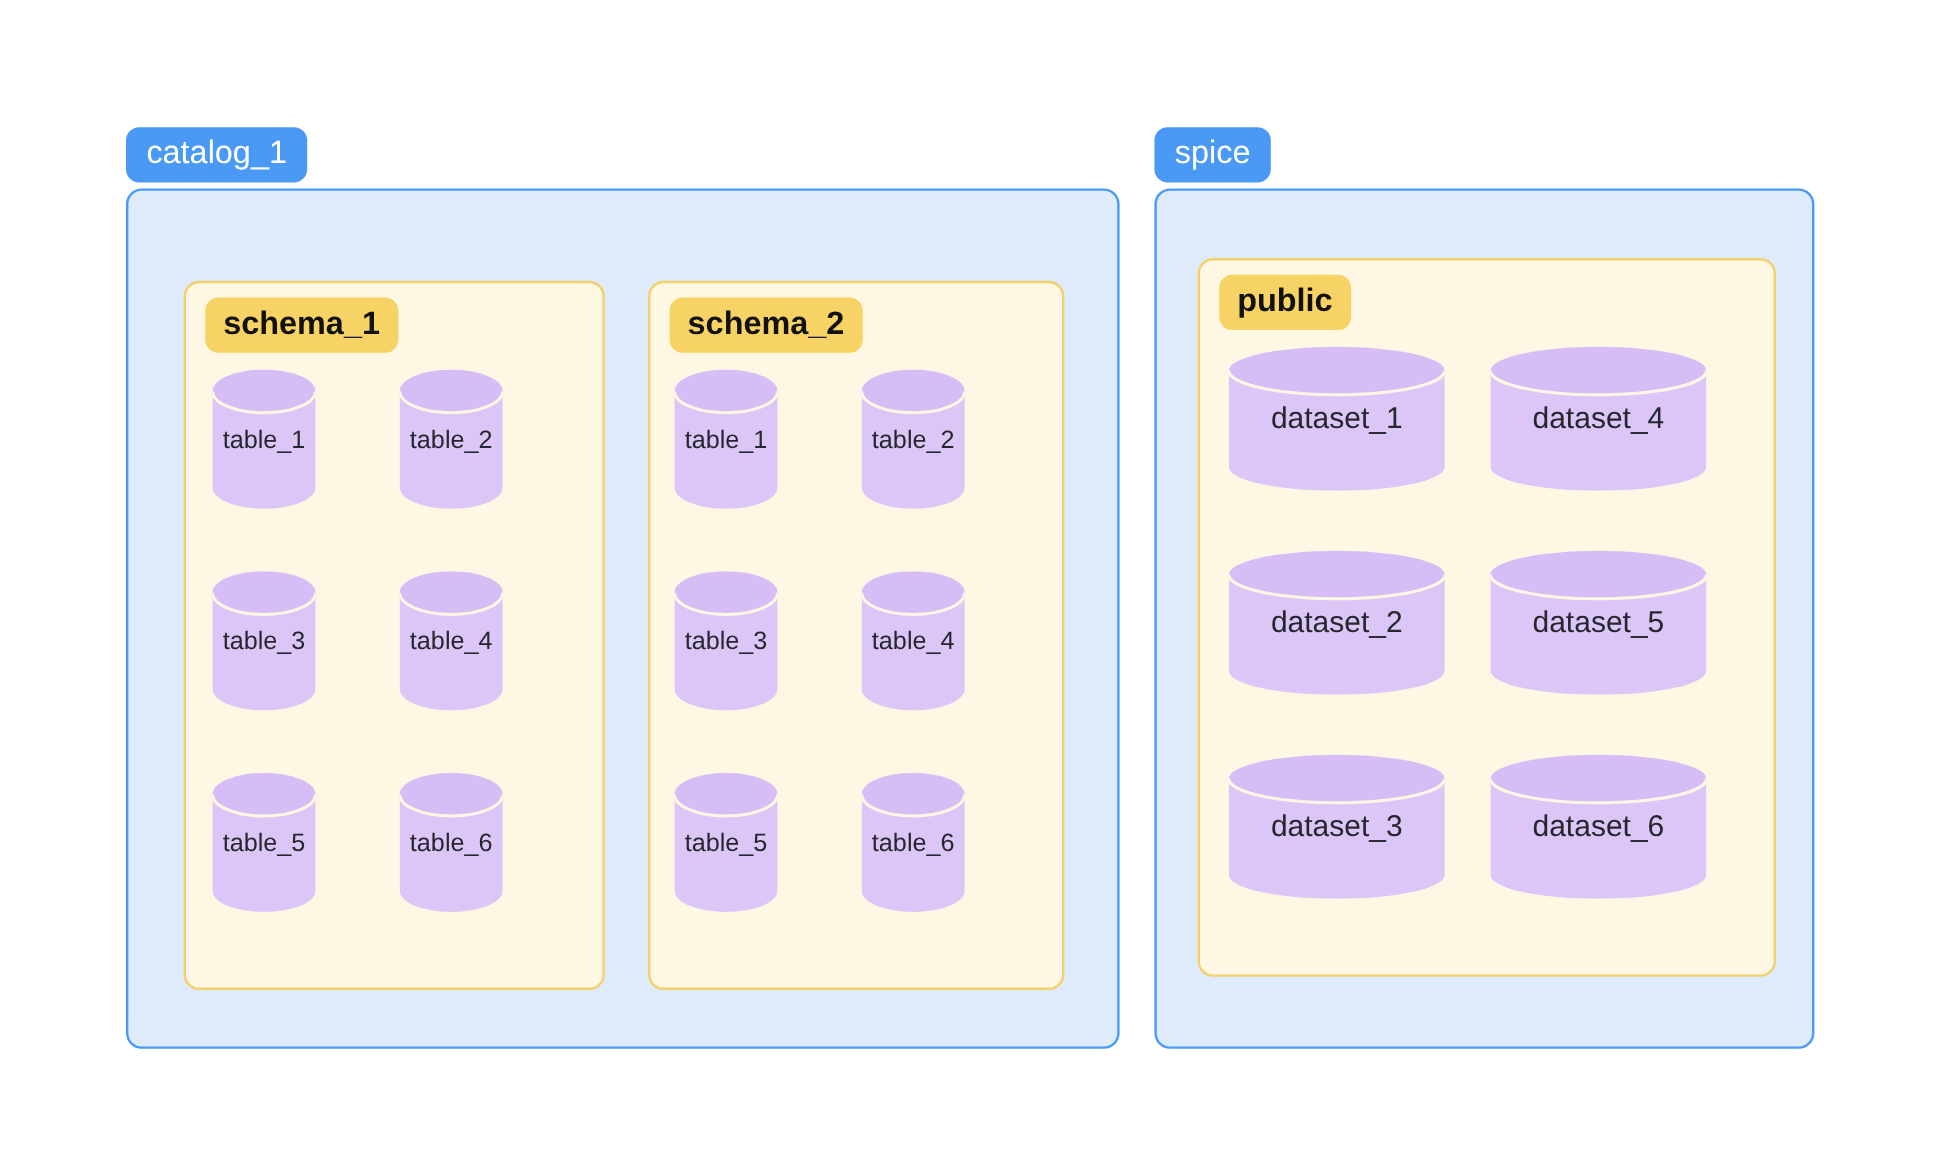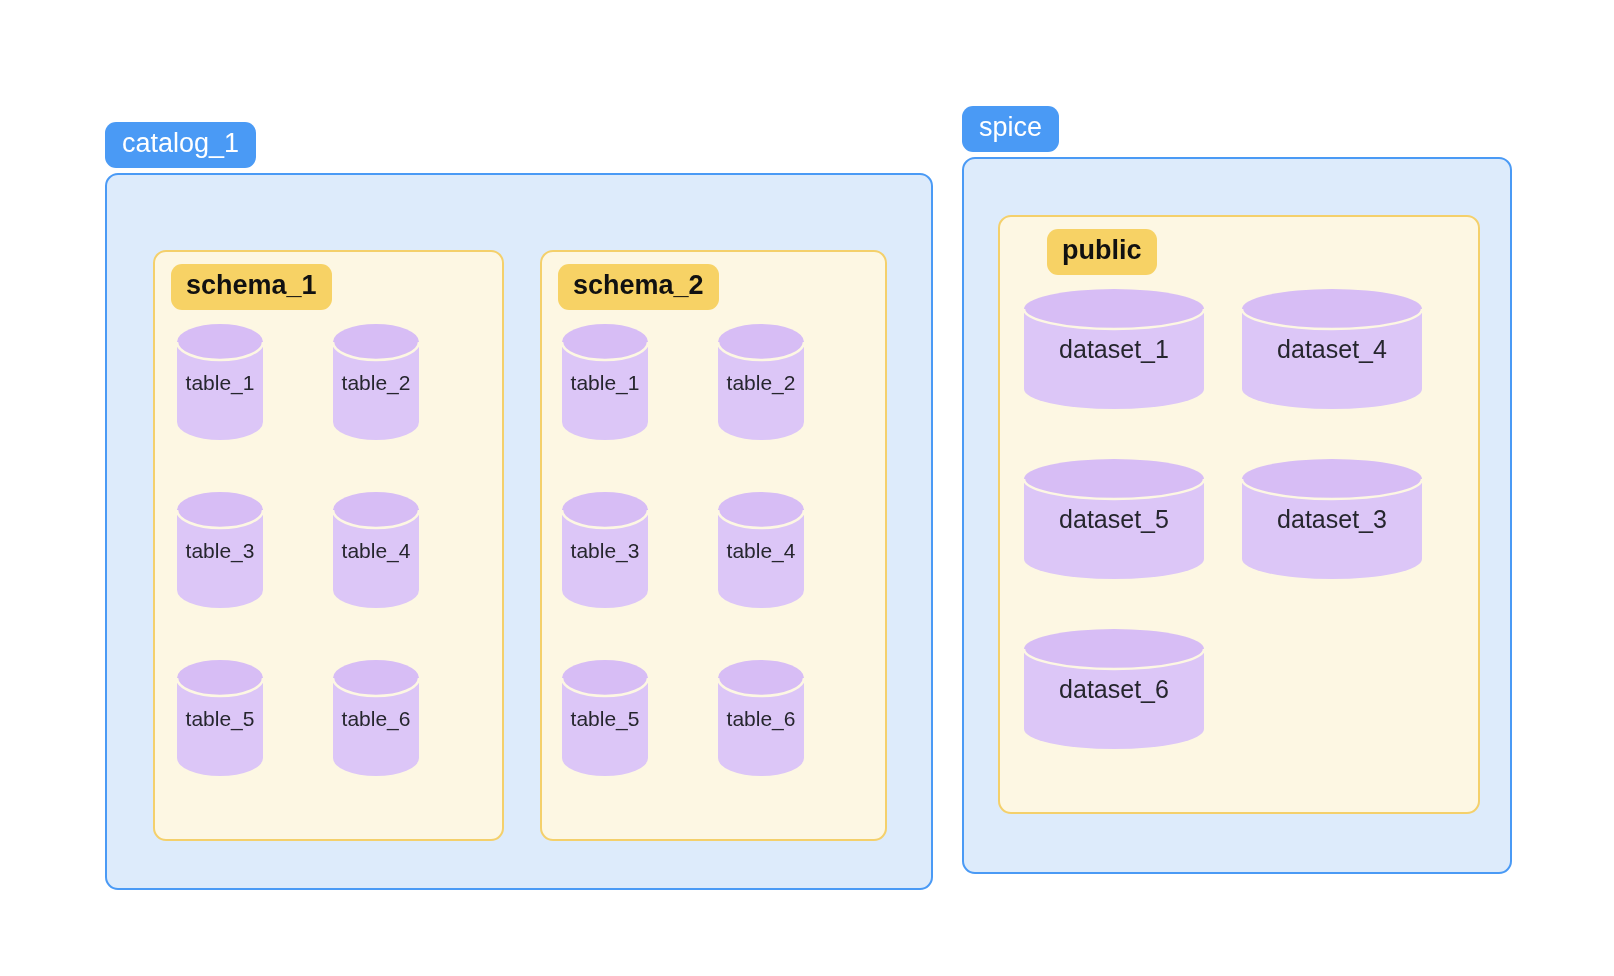--- a/index.html
+++ b/index.html
@@ -99,21 +99,21 @@
   }
   .cyl-label.small {
     font-size: 25px;
   }
 </style>
 </head>
 <body>
 
 <div id="canvas">
 
-  <div class="catalog-group" style="left:105px; top:106px; width:828px; height:768px;margin-top:16px;">
+  <div class="catalog-group" style="left:105px; top:106px; width:828px; height:768px;">
 
     <div class="catalog-badge">catalog_1</div>
 
     <div class="catalog-panel" style="top:51px; width:828px; height:717px;">
 
       <div class="schema-box" style="left:46px; top:75px; width:351px; height:591px;">
         <div class="schema-badge" style="left:16px; top:12px;">schema_1</div>
 
         <div class="cyl-grid" style="left:22px; top:72px; width:307px; height:500px;
                     grid-template-columns:86px 86px; grid-template-rows:116px 116px 116px;
@@ -241,21 +241,21 @@
     </div>
   </div>
 
   <div class="catalog-group" style="left:962px; top:106px; width:550px; height:768px;padding-left:32px;">
 
     <div class="catalog-badge">spice</div>
 
     <div class="catalog-panel" style="top:51px; width:550px; height:717px;">
 
       <div class="schema-box" style="left:34px; top:56px; width:482px; height:599px;">
-        <div class="schema-badge" style="left:16px; top:12px;margin-left:31px;">public</div>
+        <div class="schema-badge" style="left:16px; top:12px;">public</div>
 
         <div class="cyl-grid" style="left:24px; top:72px; width:420px; height:510px;
                     grid-template-columns:180px 180px; grid-template-rows:120px 120px 120px;
                     column-gap:38px; row-gap:50px; justify-content:start;">
 
           <div class="cylinder">
             <svg viewBox="0 0 180 120" preserveAspectRatio="none">
               <path d="M0,20 L0,100 A90,20 0 0 0 180,100 L180,20 Z" fill="#dcc6f7"></path>
               <ellipse cx="90" cy="20" rx="90" ry="20" fill="#d7bdf5"></ellipse>
               <path d="M0,20 A90,20 0 0 0 180,20" fill="none" stroke="#fdf7e3" stroke-width="2.5"></path>
@@ -265,20 +265,28 @@
 
           <div class="cylinder">
             <svg viewBox="0 0 180 120" preserveAspectRatio="none">
               <path d="M0,20 L0,100 A90,20 0 0 0 180,100 L180,20 Z" fill="#dcc6f7"></path>
               <ellipse cx="90" cy="20" rx="90" ry="20" fill="#d7bdf5"></ellipse>
               <path d="M0,20 A90,20 0 0 0 180,20" fill="none" stroke="#fdf7e3" stroke-width="2.5"></path>
             </svg>
             <span class="cyl-label small">dataset_4</span>
           </div>
 
+          <div class="cylinder">
+            <svg viewBox="0 0 180 120" preserveAspectRatio="none">
+              <path d="M0,20 L0,100 A90,20 0 0 0 180,100 L180,20 Z" fill="#dcc6f7"></path>
+              <ellipse cx="90" cy="20" rx="90" ry="20" fill="#d7bdf5"></ellipse>
+              <path d="M0,20 A90,20 0 0 0 180,20" fill="none" stroke="#fdf7e3" stroke-width="2.5"></path>
+            </svg>
+            <span class="cyl-label small">dataset_2</span>
+          </div>
 
           <div class="cylinder">
             <svg viewBox="0 0 180 120" preserveAspectRatio="none">
               <path d="M0,20 L0,100 A90,20 0 0 0 180,100 L180,20 Z" fill="#dcc6f7"></path>
               <ellipse cx="90" cy="20" rx="90" ry="20" fill="#d7bdf5"></ellipse>
               <path d="M0,20 A90,20 0 0 0 180,20" fill="none" stroke="#fdf7e3" stroke-width="2.5"></path>
             </svg>
             <span class="cyl-label small">dataset_5</span>
           </div>
 

